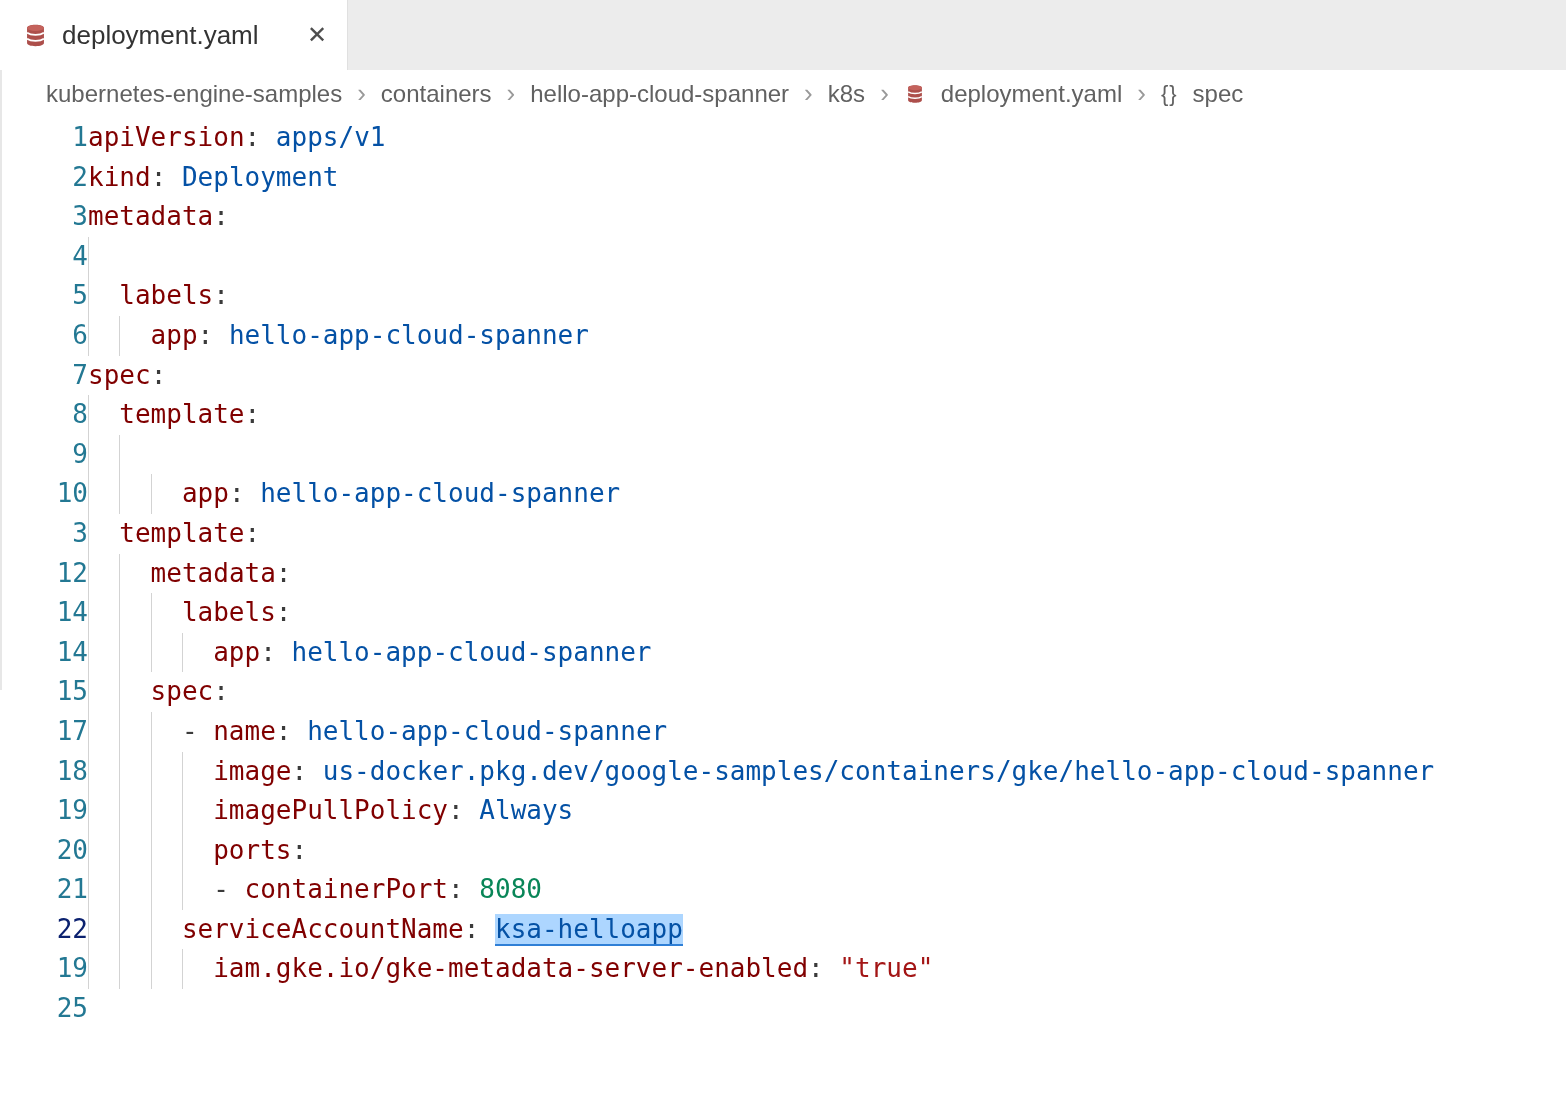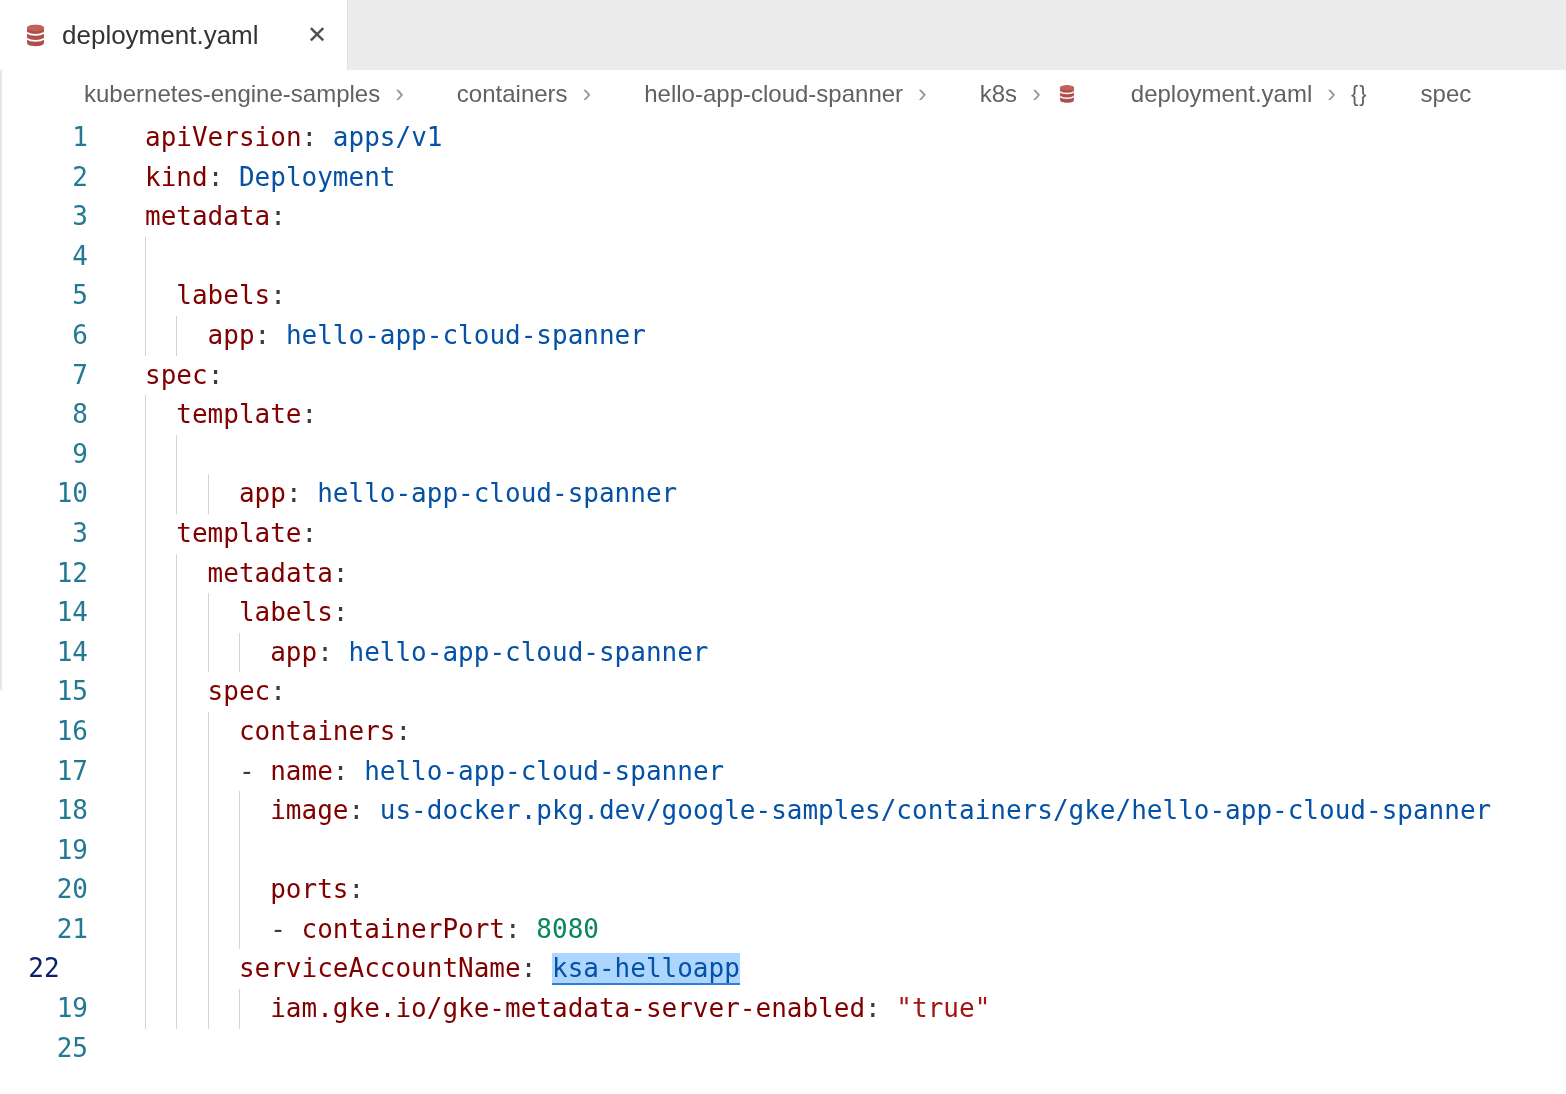--- a/index.html
+++ b/index.html
@@ -10,30 +10,30 @@
   .tabbar { display:flex; height:70px; background:#ececec; }
   .tab { display:flex; align-items:center; gap:13px; background:#fff;
          width:348px; padding:0 20px 0 22px; border-right:1px solid #e0e0e0; cursor:pointer; }
   .tab-title { font-size:26px; color:#333333; white-space:nowrap; }
   .tab-close { margin-left:auto; font-size:24px; color:#4e4e4e; line-height:1; cursor:pointer; }
   .file-icon { display:inline-flex; align-items:center; }
 
   
   .breadcrumbs { display:flex; align-items:center; height:48px; padding-left:46px;
                  font-size:24px; color:#616161; gap:15px; white-space:nowrap; }
-  .bc-item { cursor:pointer;margin-left:38px; }
+  .bc-item { cursor:pointer; }
   .bc-sep { color:#999999; font-size:26px; line-height:1; padding-bottom:3px; }
   .bc-sym { color:#616161; font-size:22px; letter-spacing:1px; }
 
   
   .editor { font-family:"DejaVu Sans Mono","Liberation Mono",monospace; font-size:26px; }
   .line { display:flex; height:39.6px; line-height:39.6px; }
   .ln { width:88px; flex-shrink:0; text-align:right; color:var(--numColor); }
-  .ln.active { color:var(--numActive);text-align:center; }
-  .code { position:relative; margin-left:57px; white-space:pre; flex:1; }
+  .ln.active { color:var(--numActive); }
+  .code { position:relative; white-space:pre; flex:1; }
   .guide { position:absolute; top:0; bottom:0; width:1px; background:var(--guide); }
   .toks { display:inline-block; }
   .tok.key { color:var(--key); }
   .tok.val { color:var(--val); }
   .tok.num { color:var(--num); }
   .tok.str { color:var(--str); }
   .tok.pun { color:var(--pun); }
   .tok.hl  { background:var(--hlBg); border-bottom:2px solid var(--hlUnderline); }
 
   .left-border { position:absolute; left:0; top:70px; width:2px; height:620px; background:#e7e7e7; }
@@ -133,34 +133,30 @@
       </div>
       <div class="line">
         <div class="ln">14</div>
         <div class="code"><span class="guide" style="left: 0ch;"></span><span class="guide" style="left: 2ch;"></span><span class="guide" style="left: 4ch;"></span><span class="guide" style="left: 6ch;"></span><span class="toks" style="padding-left: 8ch;"><span class="tok key">app</span><span class="tok pun">: </span><span class="tok val">hello-app-cloud-spanner</span></span></div>
       </div>
       <div class="line">
         <div class="ln">15</div>
         <div class="code"><span class="guide" style="left: 0ch;"></span><span class="guide" style="left: 2ch;"></span><span class="toks" style="padding-left: 4ch;"><span class="tok key">spec</span><span class="tok pun">:</span></span></div>
       </div>
       <div class="line">
-        <div class="ln">16</div>
-        <div class="code"><span class="guide" style="left: 0ch;"></span><span class="guide" style="left: 2ch;"></span><span class="guide" style="left: 4ch;"></span><span class="toks" style="padding-left: 6ch;"><span class="tok key">containers</span><span class="tok pun">:</span></span></div>
-      </div>
-      <div class="line">
         <div class="ln">17</div>
         <div class="code"><span class="guide" style="left: 0ch;"></span><span class="guide" style="left: 2ch;"></span><span class="guide" style="left: 4ch;"></span><span class="toks" style="padding-left: 6ch;"><span class="tok pun">- </span><span class="tok key">name</span><span class="tok pun">: </span><span class="tok val">hello-app-cloud-spanner</span></span></div>
       </div>
       <div class="line">
         <div class="ln">18</div>
         <div class="code"><span class="guide" style="left: 0ch;"></span><span class="guide" style="left: 2ch;"></span><span class="guide" style="left: 4ch;"></span><span class="guide" style="left: 6ch;"></span><span class="toks" style="padding-left: 8ch;"><span class="tok key">image</span><span class="tok pun">: </span><span class="tok val">us-docker.pkg.dev/google-samples/containers/gke/hello-app-cloud-spanner</span></span></div>
       </div>
       <div class="line">
         <div class="ln">19</div>
-        <div class="code"><span class="guide" style="left: 0ch;"></span><span class="guide" style="left: 2ch;"></span><span class="guide" style="left: 4ch;"></span><span class="guide" style="left: 6ch;"></span></div>
+        <div class="code"><span class="guide" style="left: 0ch;"></span><span class="guide" style="left: 2ch;"></span><span class="guide" style="left: 4ch;"></span><span class="guide" style="left: 6ch;"></span><span class="toks" style="padding-left: 8ch;"><span class="tok key">imagePullPolicy</span><span class="tok pun">: </span><span class="tok val">Always</span></span></div>
       </div>
       <div class="line">
         <div class="ln">20</div>
         <div class="code"><span class="guide" style="left: 0ch;"></span><span class="guide" style="left: 2ch;"></span><span class="guide" style="left: 4ch;"></span><span class="guide" style="left: 6ch;"></span><span class="toks" style="padding-left: 8ch;"><span class="tok key">ports</span><span class="tok pun">:</span></span></div>
       </div>
       <div class="line">
         <div class="ln">21</div>
         <div class="code"><span class="guide" style="left: 0ch;"></span><span class="guide" style="left: 2ch;"></span><span class="guide" style="left: 4ch;"></span><span class="guide" style="left: 6ch;"></span><span class="toks" style="padding-left: 8ch;"><span class="tok pun">- </span><span class="tok key">containerPort</span><span class="tok pun">: </span><span class="tok num">8080</span></span></div>
       </div>
       <div class="line">

